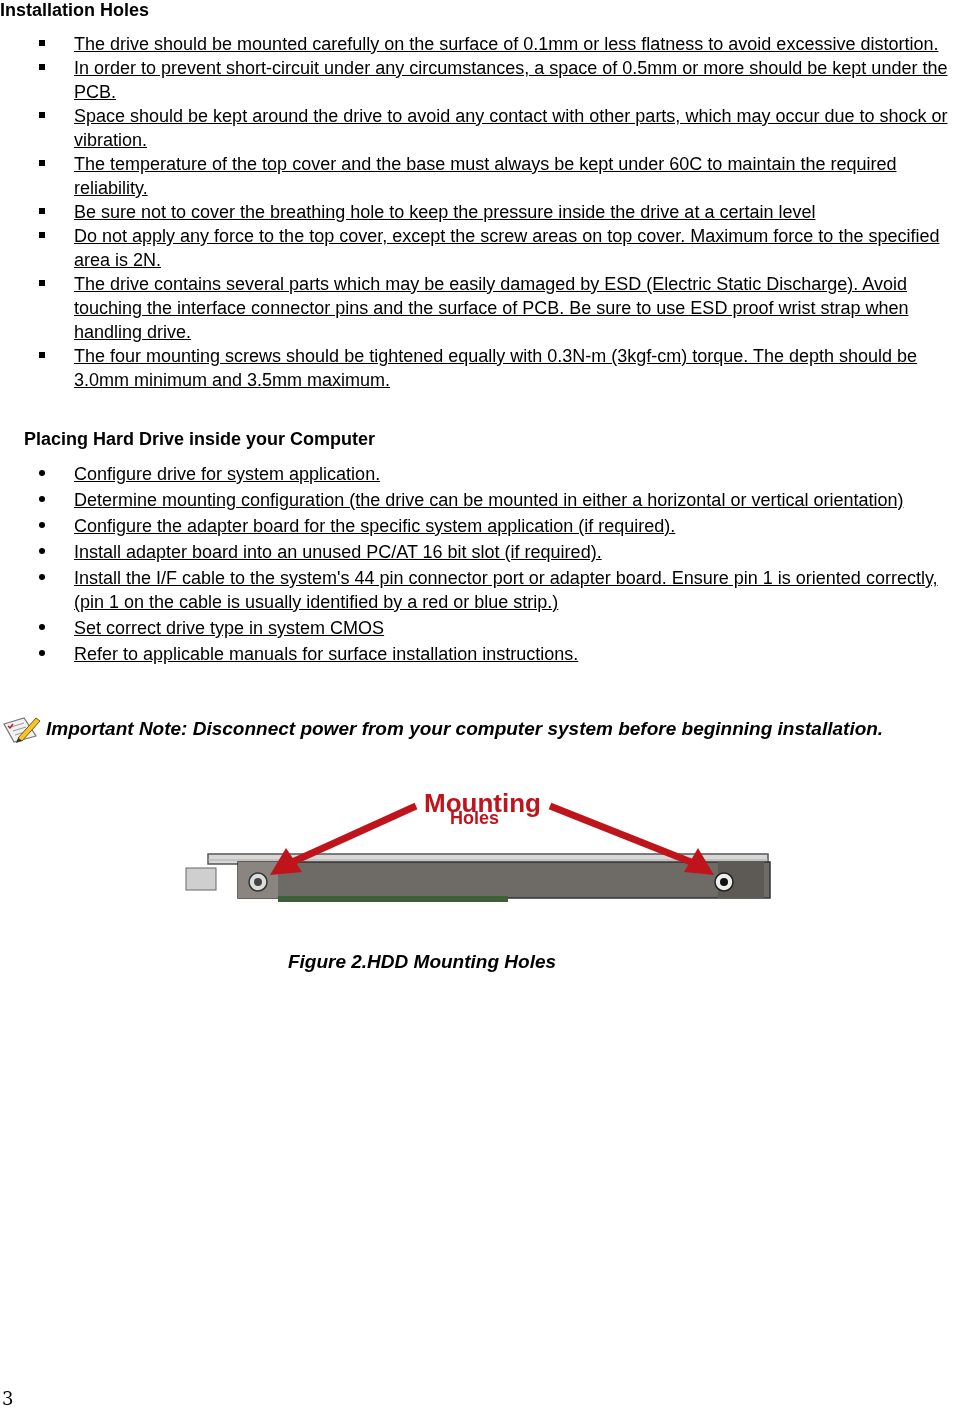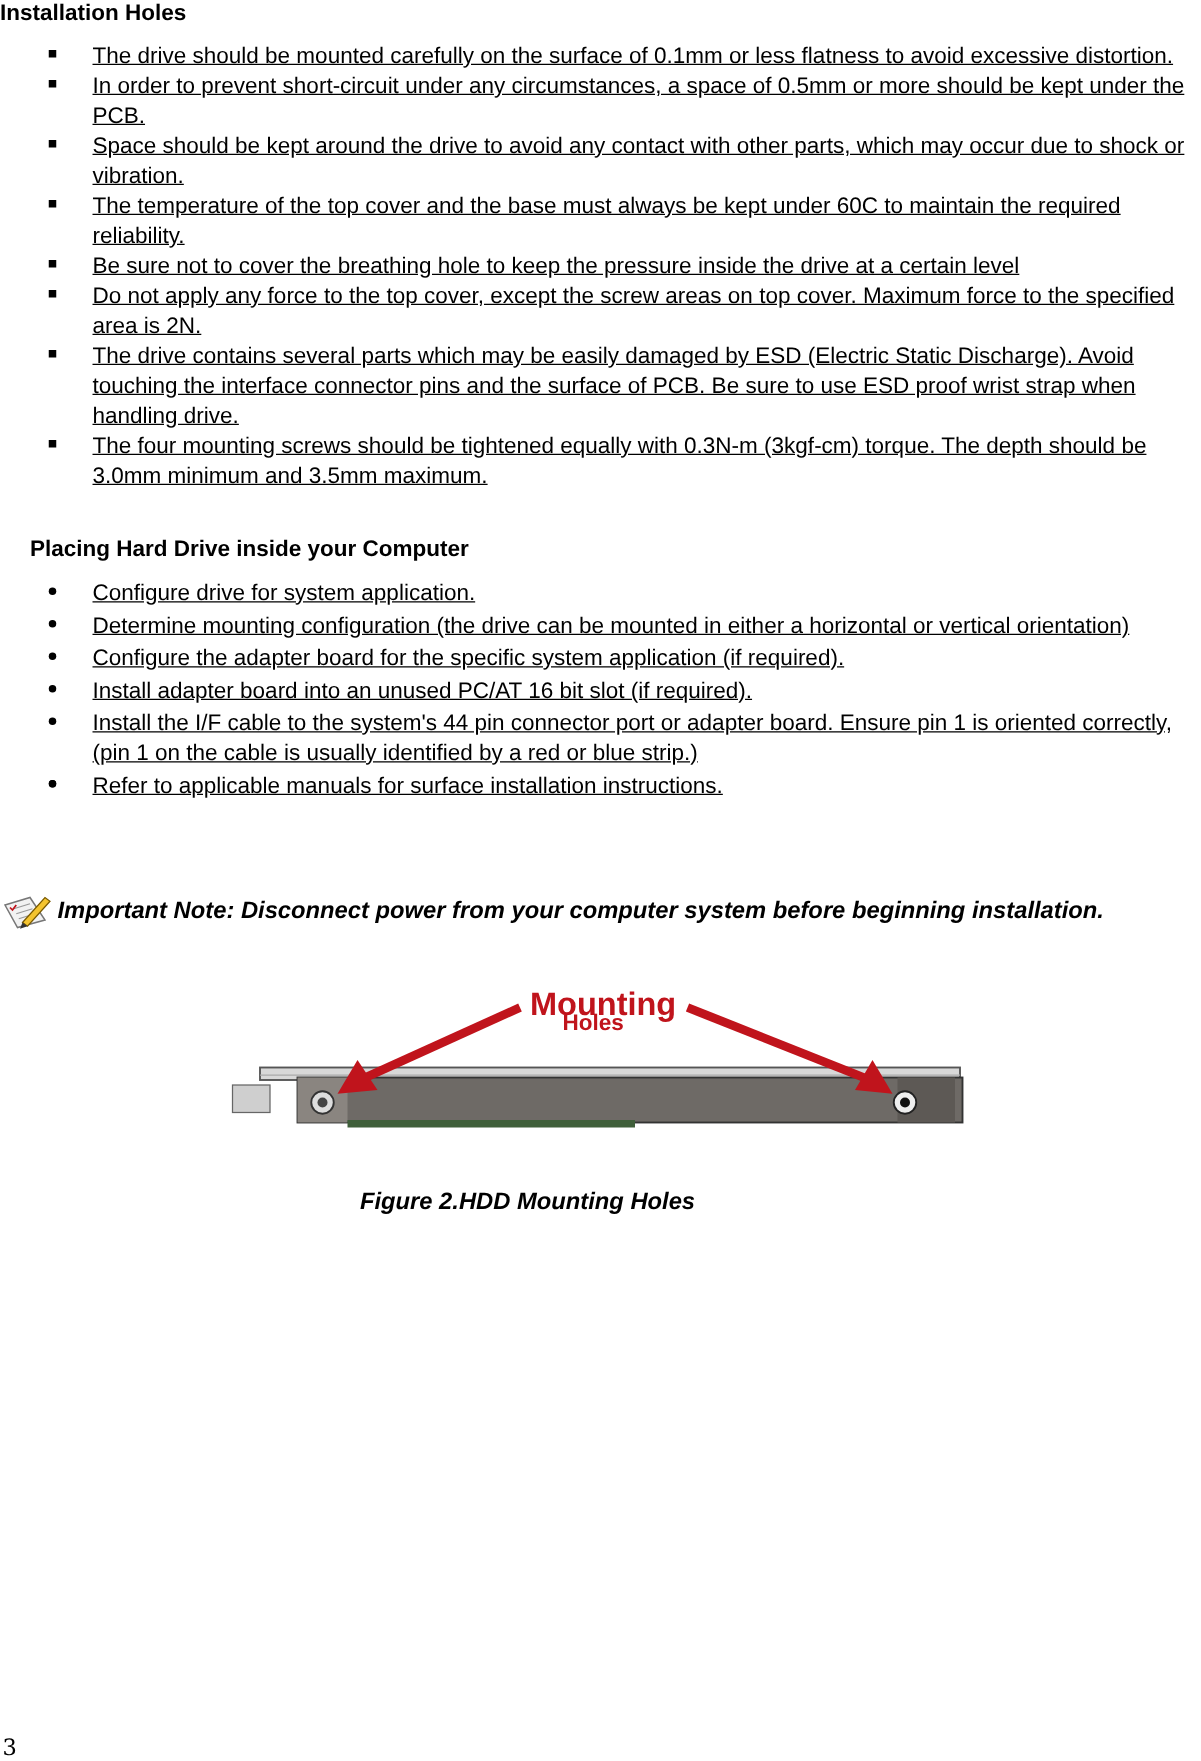--- a/index.html
+++ b/index.html
@@ -56,21 +56,21 @@
 </ul>
 
 <h2 class="h" style="top:429px;padding-left:24px;">Placing Hard Drive inside your Computer</h2>
 
 <ul class="list" id="list2">
   <li><span class="bullet"><span class="dot"></span></span><span>Configure drive for system application.</span></li>
   <li><span class="bullet"><span class="dot"></span></span><span>Determine mounting configuration (the drive can be mounted in either a horizontal or vertical orientation)</span></li>
   <li><span class="bullet"><span class="dot"></span></span><span>Configure the adapter board for the specific system application (if required).</span></li>
   <li><span class="bullet"><span class="dot"></span></span><span>Install adapter board into an unused PC/AT 16 bit slot (if required).</span></li>
   <li><span class="bullet"><span class="dot"></span></span><span>Install the I/F cable to the system's 44 pin connector port or adapter board. Ensure pin 1 is oriented correctly, (pin 1 on the cable is usually identified by a red or blue strip.)</span></li>
-  <li><span class="bullet"><span class="dot"></span></span></li>
+  <li><span class="bullet"><span class="dot"></span></span><span>Set correct drive type in system CMOS</span></li>
   <li><span class="bullet"><span class="dot"></span></span><span>Refer to applicable manuals for surface installation instructions.</span></li>
 </ul>
 
 <div class="note">
   <svg class="icon" viewBox="0 0 40 30">
     <polygon points="2,10 22,4 34,22 12,28" fill="#f2f2f2" stroke="#777" stroke-width="1.2"></polygon>
     <line x1="9" y1="13" x2="22" y2="9" stroke="#999" stroke-width="1"></line>
     <line x1="11" y1="17" x2="24" y2="13" stroke="#999" stroke-width="1"></line>
     <line x1="13" y1="21" x2="26" y2="17" stroke="#999" stroke-width="1"></line>
     <path d="M6,12 l2,2 l3,-4" stroke="#c0141c" stroke-width="1.4" fill="none"></path>

